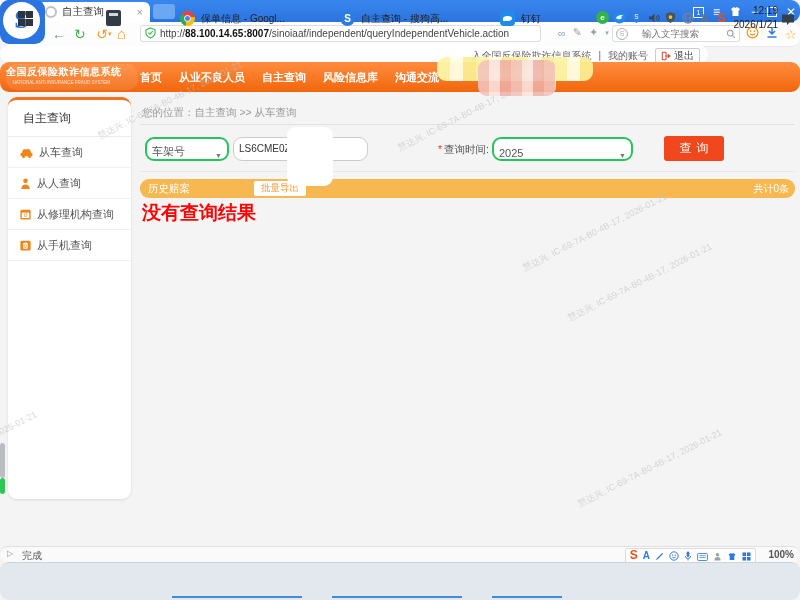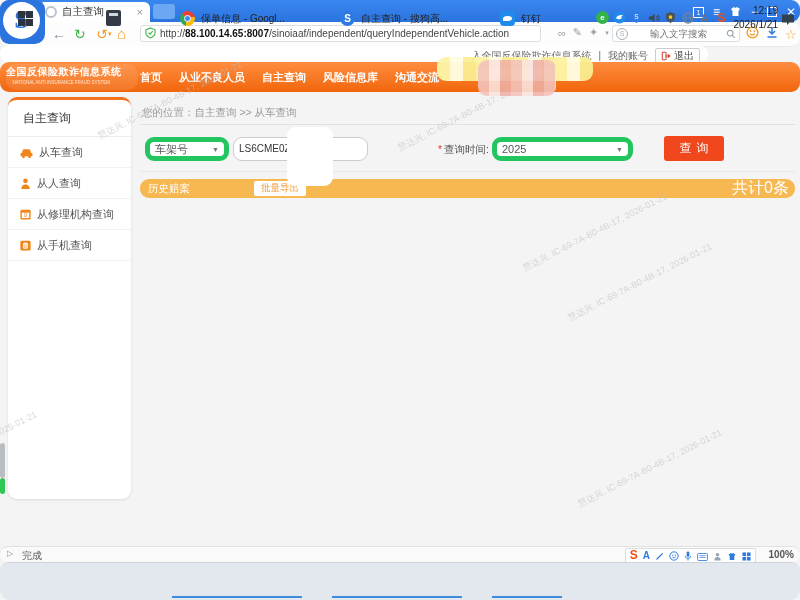--- a/index.html
+++ b/index.html
@@ -26,21 +26,21 @@
   .i-refresh{left:74px;color:#3bb54a;}
   .i-undo{left:96px;color:#f59a23;}
   .i-undo-caret{left:108px;top:30px;font-size:7px;color:#f59a23;}
   .i-home{left:117px;color:#f59a23;font-size:15px;}
   .urlbar{left:140px;top:25px;width:401px;height:17px;background:#fff;border:1px solid #ddd;border-radius:3px;display:flex;align-items:center;padding:0 4px;box-sizing:border-box;}
   .url-text{font-size:10px;color:#444;white-space:nowrap;overflow:hidden;margin-left:4px;}
   .url-text b{color:#111;}
   .extrow{left:558px;top:26px;display:flex;align-items:center;gap:7px;color:#9aa4ae;font-size:11px;}
   .searchbox{left:612px;top:25px;width:128px;height:17px;background:#fff;border:1px solid #ddd;border-radius:3px;display:flex;align-items:center;padding:0 3px;box-sizing:border-box;}
   .search-s{width:10px;height:10px;border:1px solid #aab2ba;border-radius:50%;color:#aab2ba;font-size:7px;line-height:10px;text-align:center;flex:0 0 auto;}
-  .searchbox input{border:0;outline:0;flex:1;min-width:0;font-size:9.5px;color:#333;margin-left:20px;background:transparent;}
+  .searchbox input{border:0;outline:0;flex:1;min-width:0;font-size:9.5px;color:#333;margin-left:12px;background:transparent;}
   .tb-right{left:746px;top:25px;display:flex;align-items:center;gap:7px;}
   .i-star{color:#f5a623;font-size:13px;}
   
   .acct{left:0;top:46px;width:708px;height:16px;background:#fff;}
   .acct-inner{position:absolute;right:8px;top:2px;display:flex;align-items:center;gap:7px;font-size:10px;color:#666;}
   .logout-btn{display:flex;align-items:center;gap:3px;border:1px solid #ccc;background:#fff;border-radius:2px;padding:0 5px;height:13px;font-size:10px;color:#444;}
   
   .header{left:0;top:62px;width:800px;height:30px;background:linear-gradient(180deg,#ff8d3f,#f1660c);}
   .hlogo{left:6px;top:64px;width:132px;height:26px;background:rgba(255,255,255,0.10);border-radius:10px;color:#fff;text-align:left;}
   .hlogo-t{font-size:10px;font-weight:bold;letter-spacing:.5px;line-height:15px;white-space:nowrap;}
@@ -59,34 +59,34 @@
   .sidebar{left:8px;top:97px;width:123px;height:402px;background:#fff;border-top:3px solid #f4711f;box-shadow:0 1px 3px rgba(0,0,0,.10);box-sizing:border-box;}
   .sb-title{font-size:12px;color:#333;padding:10px 0 9px 15px;border-bottom:1px solid #ececec;}
   .sb-item{display:flex;align-items:center;height:30px;padding-left:11px;border-bottom:1px solid #f1f1f1;gap:5px;}
   .sb-item svg{flex:0 0 auto;}
   .sb-label{font-size:11px;color:#555;white-space:nowrap;}
   .edge-thumb{left:0;top:443px;width:5px;height:35px;background:#b9bdc2;z-index:60;}
   .edge-green{left:0;top:478px;width:5px;height:16px;background:#2ec655;z-index:60;}
   
   .breadcrumb{left:142px;top:106px;font-size:10.5px;color:#999;}
   .bc-line{left:140px;top:124px;width:655px;height:1px;background:#e2e2e2;}
-  .sel{background:#fff;border:5px solid #22c55e;box-sizing:border-box;display:flex;align-items:center;padding:0 5px;height:24px;}
+  .sel{background:#fff;border:2px solid #22c55e;box-sizing:border-box;display:flex;align-items:flex-end;padding:0 5px;height:24px;}
   .sel-1{left:145px;top:137px;width:84px;}
   .sel-2{left:492px;top:137px;width:141px;}
   .sel-text{flex:1;font-size:11px;color:#555;}
   .sel-caret{font-size:7px;color:#777;}
   .vin-input{left:233px;top:137px;width:135px;height:24px;background:#fff;border:1px solid #ccc;box-sizing:border-box;font-size:10px;color:#333;line-height:22px;padding-left:5px;}
   .time-label{left:438px;top:143px;font-size:10.5px;color:#555;}
   .req{color:#e53b1e;margin-right:2px;}
   .qbtn{left:664px;top:136px;width:60px;height:25px;background:#f0481c;border-radius:3px;color:#fff;font-size:12px;text-align:center;line-height:25px;letter-spacing:5px;padding-left:5px;box-sizing:border-box;}
   .line2{left:140px;top:171px;width:655px;height:1px;background:#e8e8e8;}
   .amberbar{left:140px;top:179px;width:655px;height:19px;background:#f8b851;display:flex;align-items:center;}
   .amber-title{font-size:10.5px;color:#fff;margin-left:8px;}
   .export-btn{margin-left:64px;background:#fff;color:#f2952f;font-size:9.5px;border-radius:2px;padding:1px 7px;}
-  .amber-count{margin-left:auto;margin-right:6px;font-size:16px;color:#fff;}
+  .amber-count{margin-left:auto;margin-right:6px;font-size:10px;color:#fff;}
   .noresult{left:142px;top:200px;font-size:19px;font-weight:bold;color:#fe0404;}
   
   .wm{position:absolute;color:#bfbfbf;opacity:.6;font-size:9px;white-space:nowrap;transform:rotate(-27deg);z-index:5;pointer-events:none;}
   .wm1{left:390px;top:106px;} .wm2{left:515px;top:226px;} .wm3{left:560px;top:276px;}
   .wm4{left:-115px;top:444px;} .wm5{left:570px;top:462px;} .wm6{left:90px;top:94px;}
   
   .statusbar{left:0;top:546px;width:800px;height:16px;background:#fafafa;border-top:1px solid #e0e0e0;box-sizing:border-box;}
   .st-play{position:absolute;left:7px;top:2px;font-size:8px;color:#8a949e;}
   .st-text{position:absolute;left:22px;top:2px;font-size:10px;color:#555;}
   .imebar{position:absolute;right:44px;top:1px;height:13px;display:flex;align-items:center;gap:5px;background:#fff;border:1px solid #dcdcdc;border-radius:2px;padding:0 4px;}
@@ -273,20 +273,21 @@
     <span class="sel-caret">▼</span>
   </div>
   <div class="abs qbtn">查询</div>
   <div class="abs line2"></div>
 
   <div class="abs amberbar">
     <span class="amber-title">历史赔案</span>
     <span class="export-btn">批量导出</span>
     <span class="amber-count">共计0条</span>
   </div>
+  <div class="abs noresult">没有查询结果</div>
   <div class="abs redact-white"></div>
 
   <div class="abs statusbar">
     <span class="st-play">▷</span>
     <span class="st-text">完成</span>
     <span class="imebar">
       <span class="ime-s">S</span>
       <span class="ime-a">A</span>
       <span><svg width="9" height="9" viewBox="0 0 10 10">
             <path d="M1 9 L3 8 L9 2 L8 1 L2 7 Z" fill="#2f7ae0"></path>

